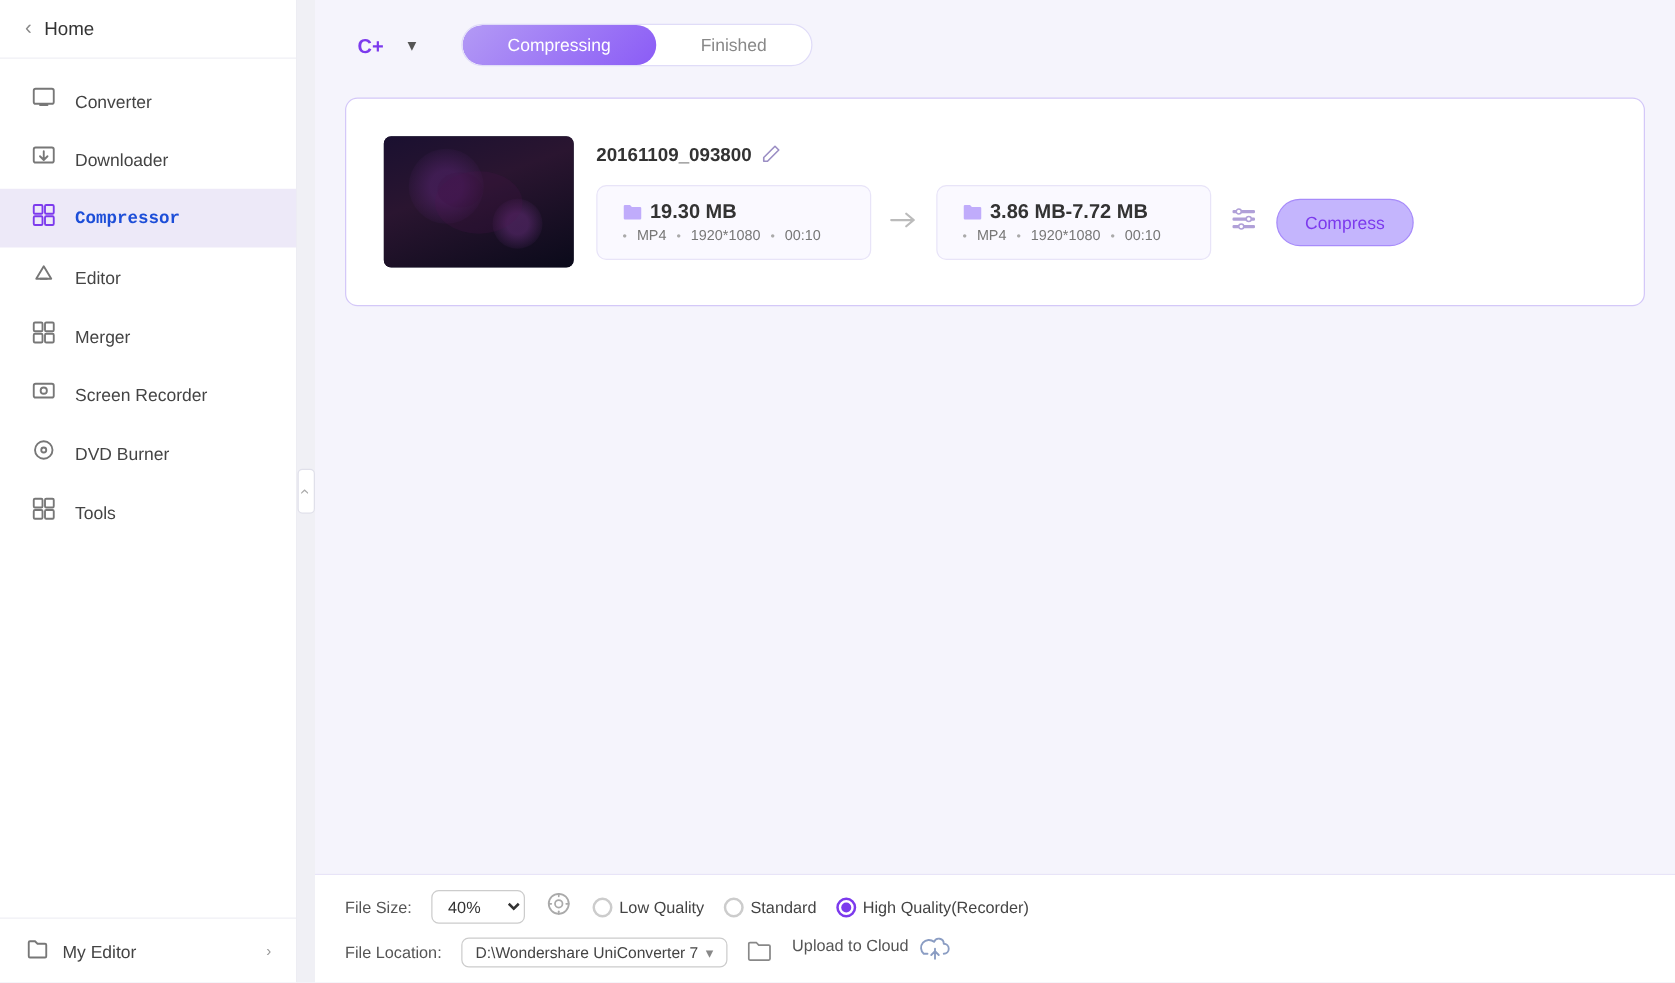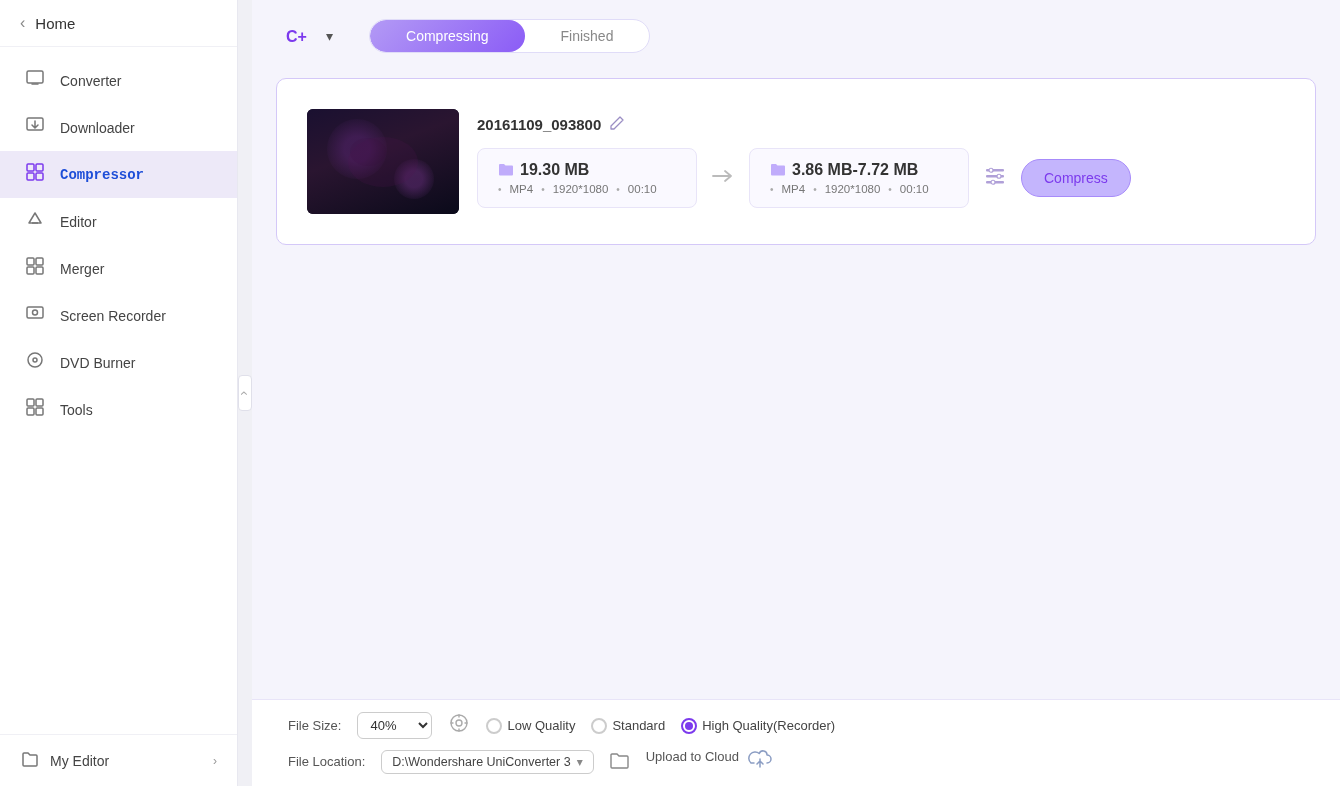--- a/index.html
+++ b/index.html
@@ -265,21 +265,21 @@
       font-size: 14px;
       font-weight: 500;
       cursor: pointer;
       white-space: nowrap;
     }
 
     
     .bottom-bar {
       background: #fff;
       border-top: 1px solid #e8e4f8;
-      padding: 12px 36px;
+      padding: 12px 24px;
       display: flex;
       flex-direction: column;
       gap: 10px;
     }
     .bottom-row1, .bottom-row2 {
       display: flex;
       align-items: center;
       gap: 16px;
     }
     .bottom-label {
@@ -631,21 +631,21 @@
           <span>High Quality(Recorder)</span>
         </div>
       </div>
 
     </div>
 
     <div class="bottom-row2">
 
       <span class="bottom-label">File Location:</span>
       <div class="location-select">
-        <span>D:\Wondershare UniConverter 3</span>
+        <span>D:\Wondershare UniConverter 7</span>
         <span style="color:#888; font-size:12px;">▾</span>
       </div>
       <span class="folder-open-icon">
         <svg width="20" height="18" viewBox="0 0 20 18" fill="none">
           <path d="M1 4a1 1 0 011-1h5l2 2h8a1 1 0 011 1v10a1 1 0 01-1 1H2a1 1 0 01-1-1V4z" stroke="#888" stroke-width="1.4" fill="none"></path>
         </svg>
       </span>
 
       <div class="cloud-section">
         <span>Upload to Cloud</span>

